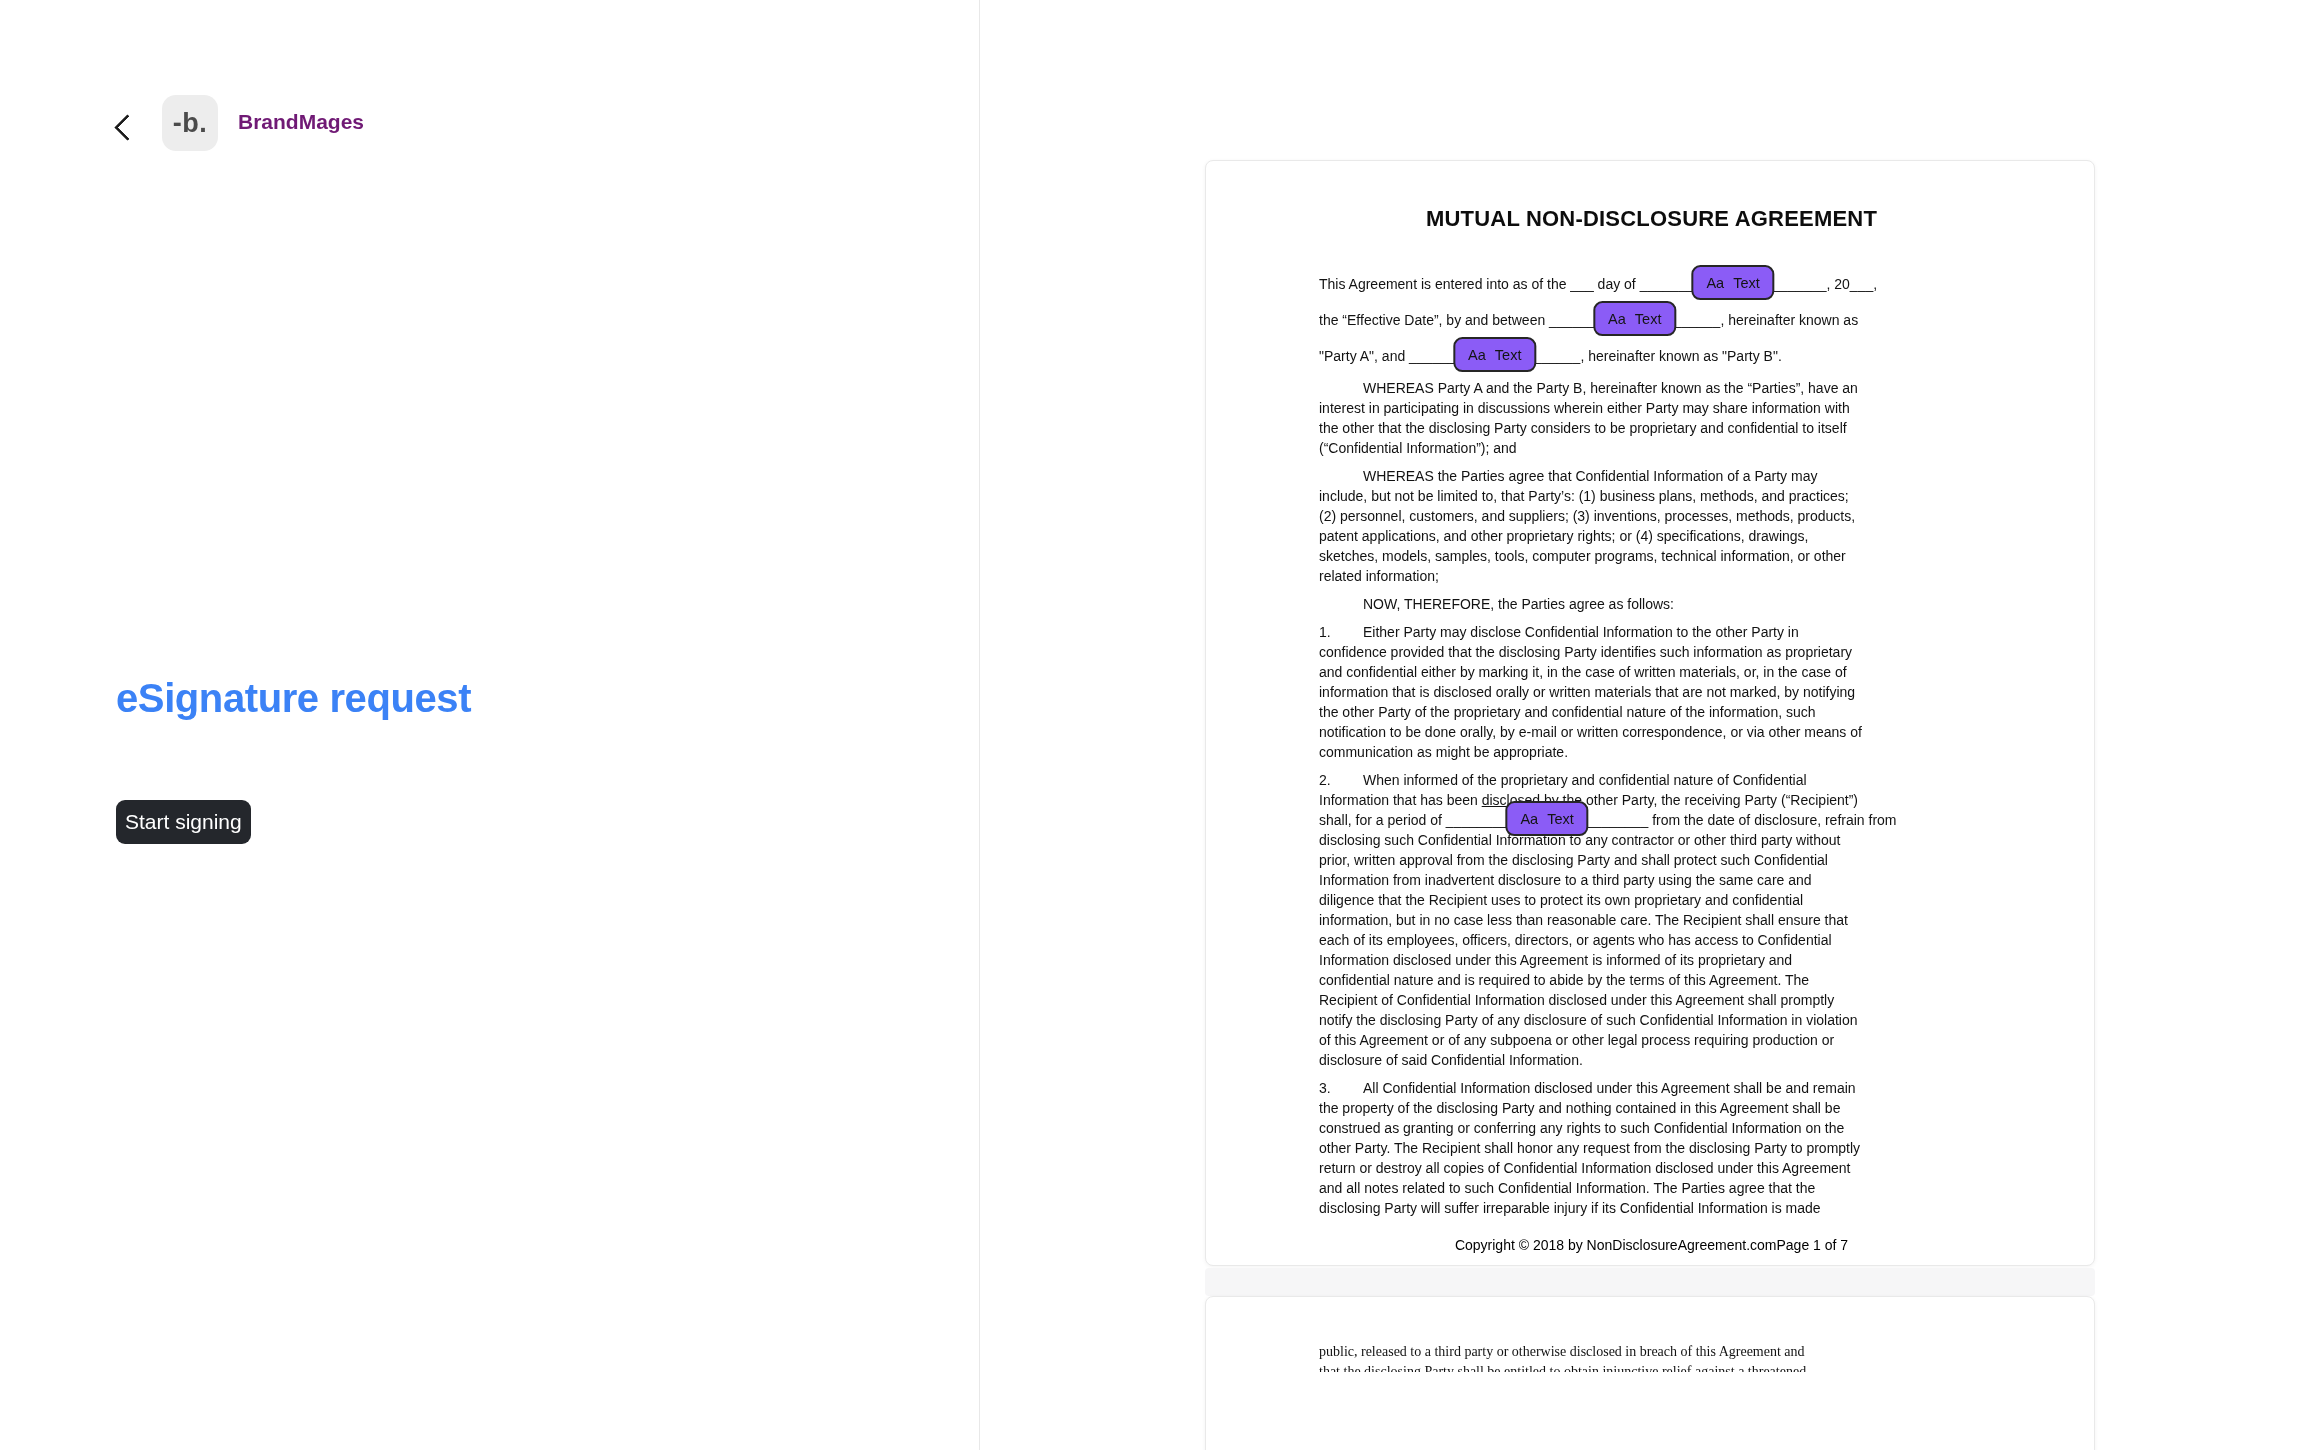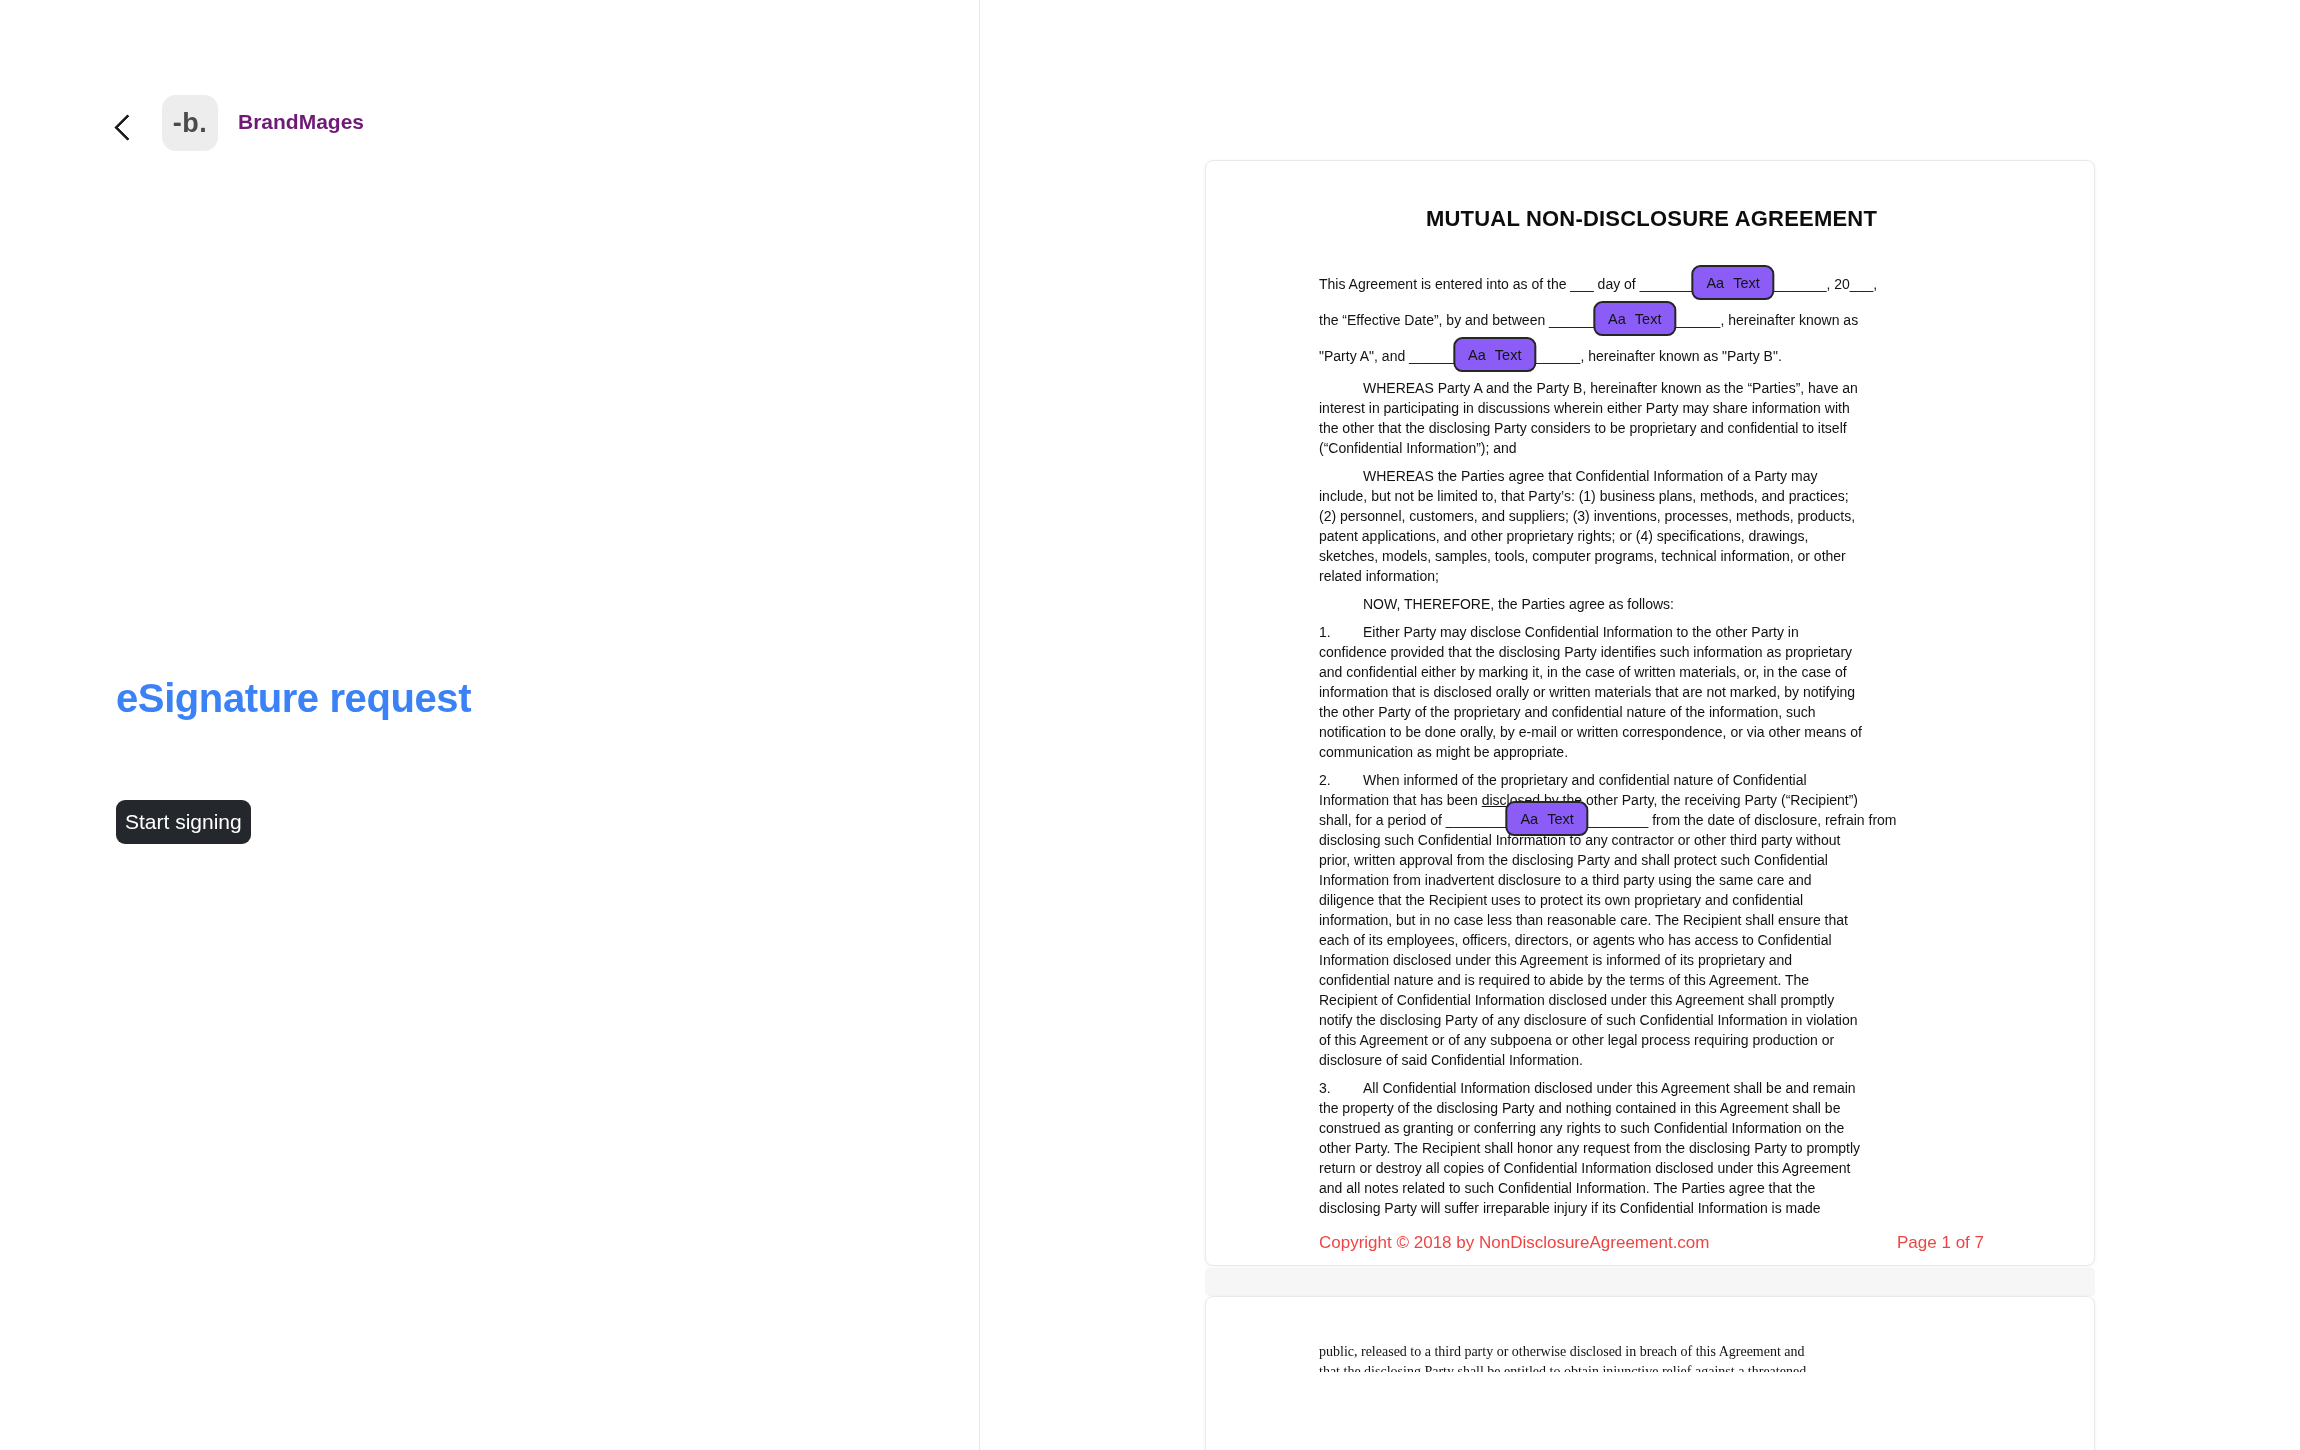--- a/index.html
+++ b/index.html
@@ -50,21 +50,21 @@
   .u { text-decoration: underline; }
 
   .blank { position: relative; white-space: nowrap; }
   .bl { letter-spacing: 0; }
   .chip { position: absolute; left: 50%; top: 50%; transform: translate(-50%, -54%);
     display: inline-flex; align-items: center; column-gap: 9px; height: 35px; padding: 0 13px;
     background: #8b5cf6; border: 2px solid #262626; border-radius: 9px; font-size: 14.5px;
     color: #141414; white-space: nowrap; cursor: pointer; }
 
   .doc-footer { position: absolute; left: 113px; right: 110px; bottom: 12px;
-    display: flex; justify-content: space-between; font-size: 17px; color: #ef4444; }
+    display: flex; justify-content: center; font-size: 14px; color: #000000; }
 
   .page2-clip { height: 30px; overflow: hidden; margin-top: 1px; font-family: Liberation Serif, serif; }
 </style>
 </head>
 <body>
 
 <div class="left-panel">
   <button class="back-btn">
       <span class="chevron-left"></span>
     </button>

